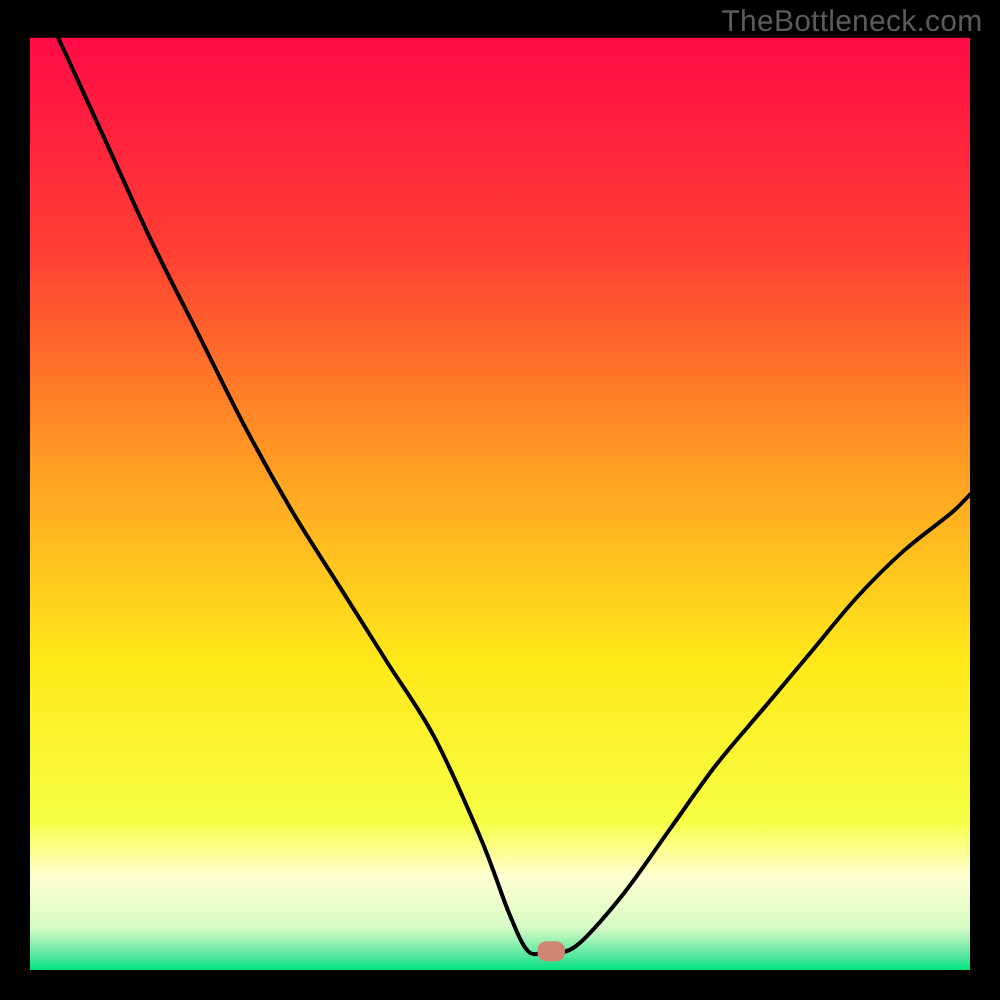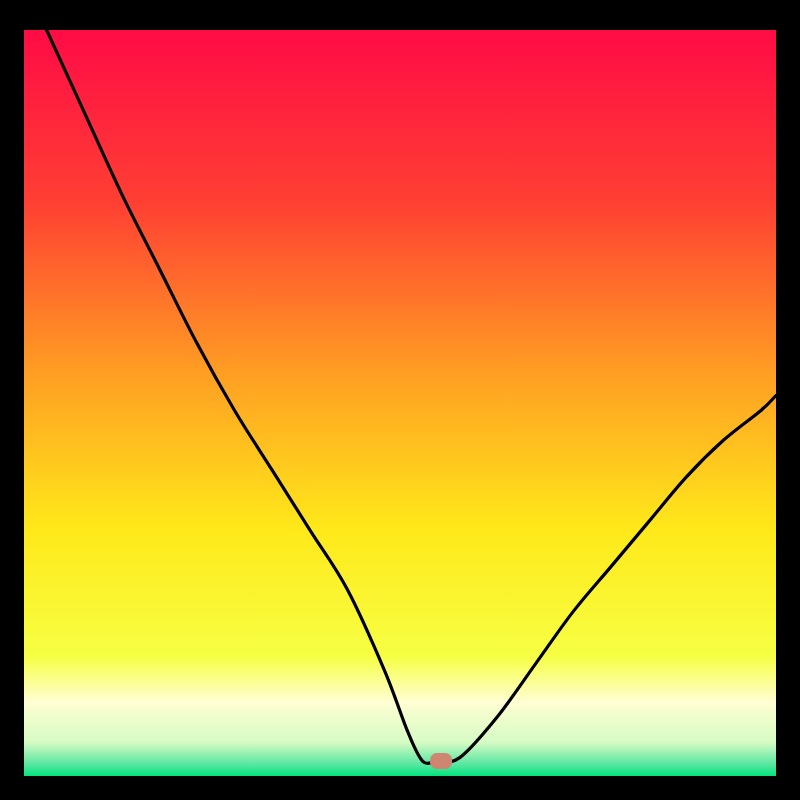--- a/index.html
+++ b/index.html
@@ -54,20 +54,21 @@
     width: 22px;
     height: 16px;
     border-radius: 7px;
     transform: translate(-50%, -50%);
   }
 </style>
 </head>
 <body>
 
 <div class="frame">
+  <div class="watermark">TheBottleneck.com</div>
 
   <div class="plot">
     <svg class="axes-bg" viewBox="0 0 752 746" preserveAspectRatio="none">
       <defs>
         <linearGradient id="bg-grad" x1="0" y1="0" x2="0" y2="1">
             <stop offset="0%" stop-color="#ff0b46"></stop>
             <stop offset="23%" stop-color="#ff3f33"></stop>
             <stop offset="46%" stop-color="#ff9e23"></stop>
             <stop offset="67%" stop-color="#ffe91a"></stop>
             <stop offset="84%" stop-color="#f6ff44"></stop>

